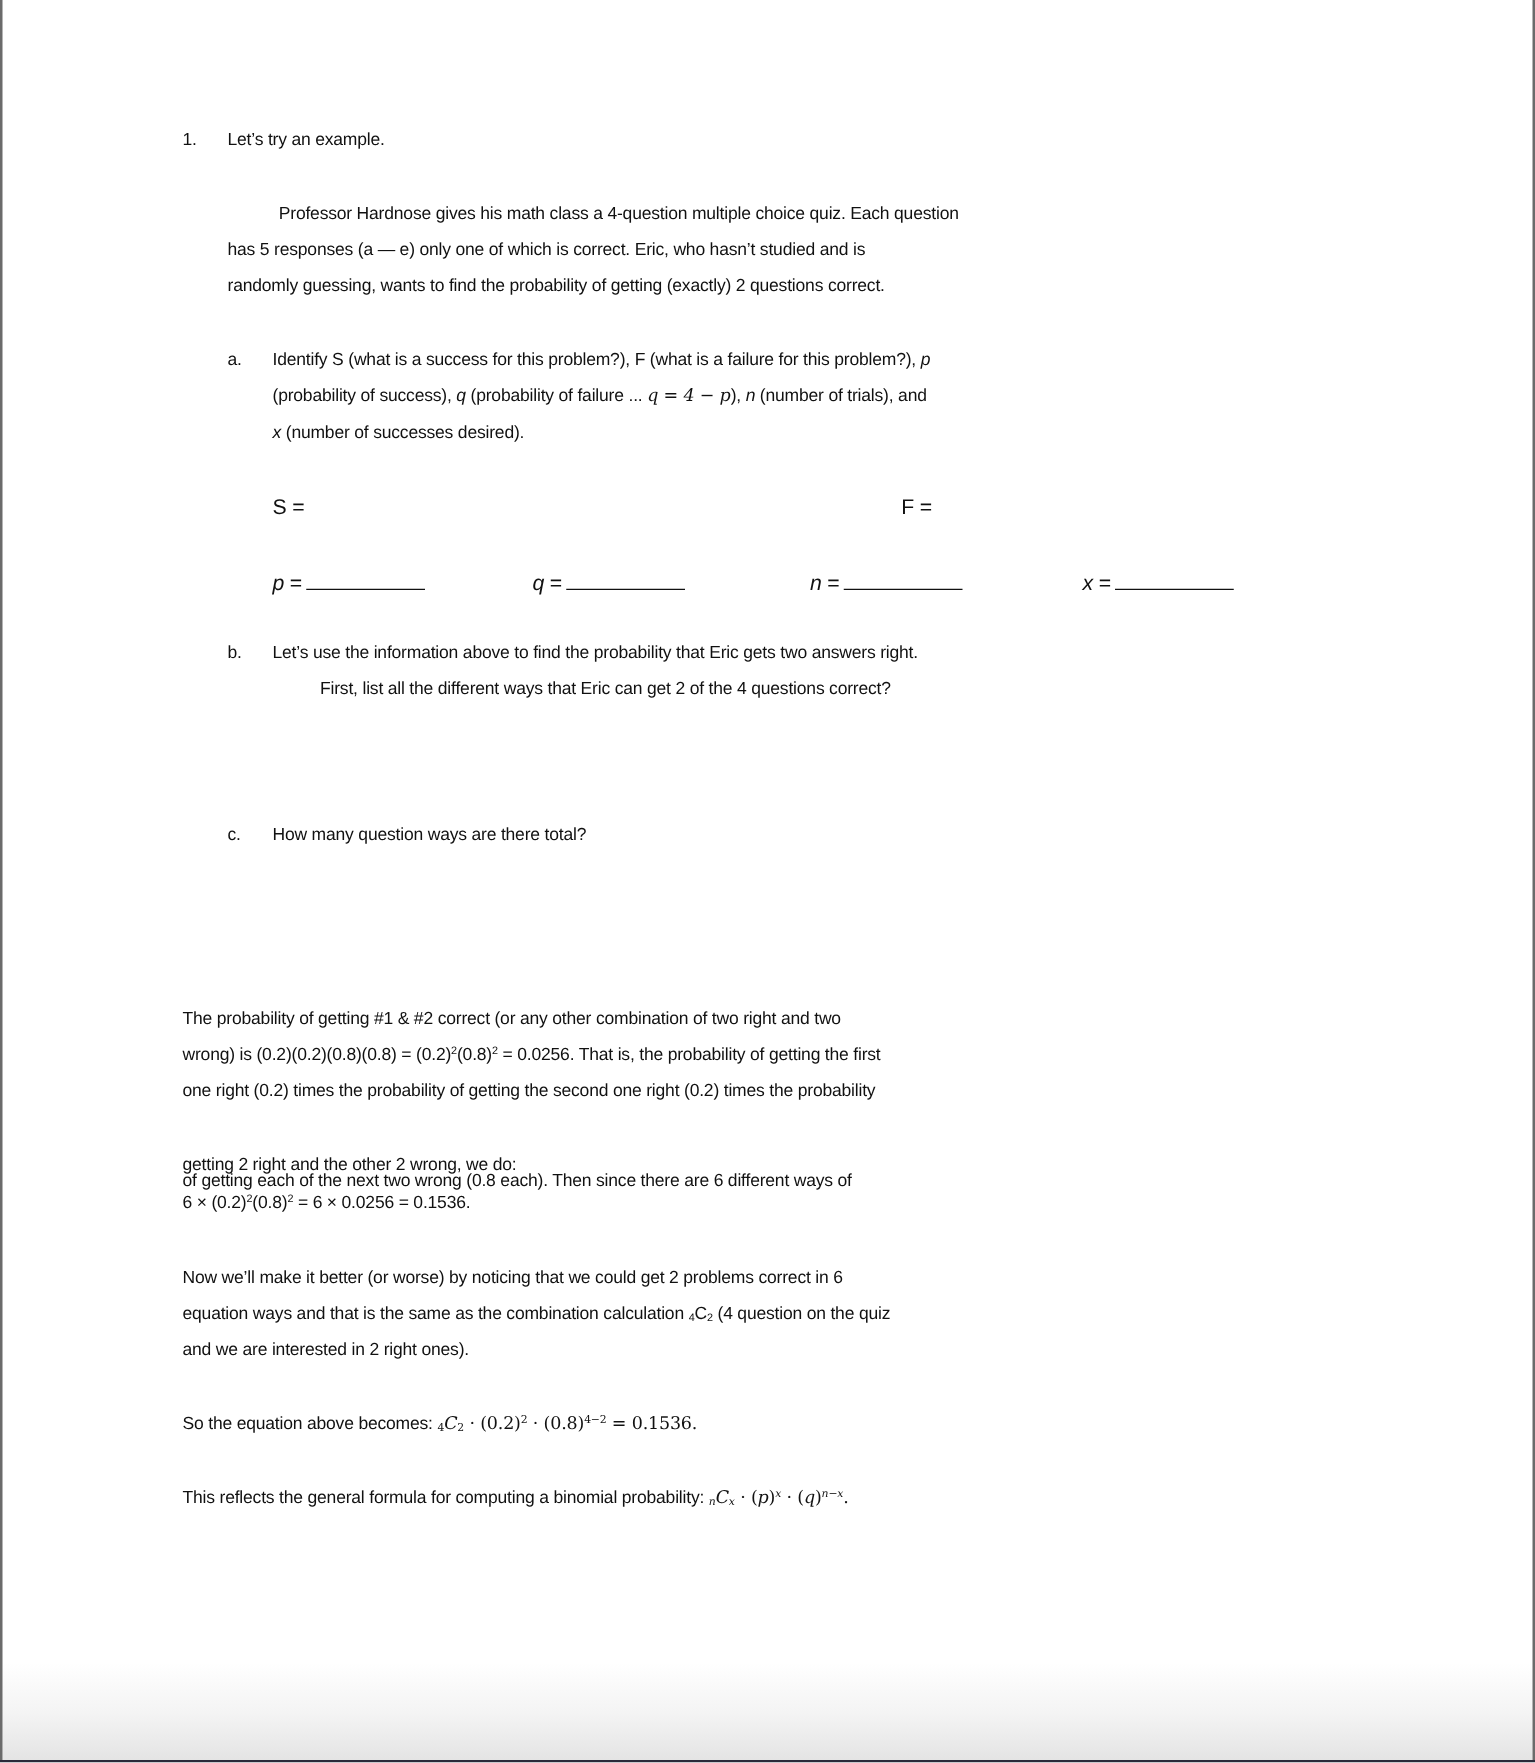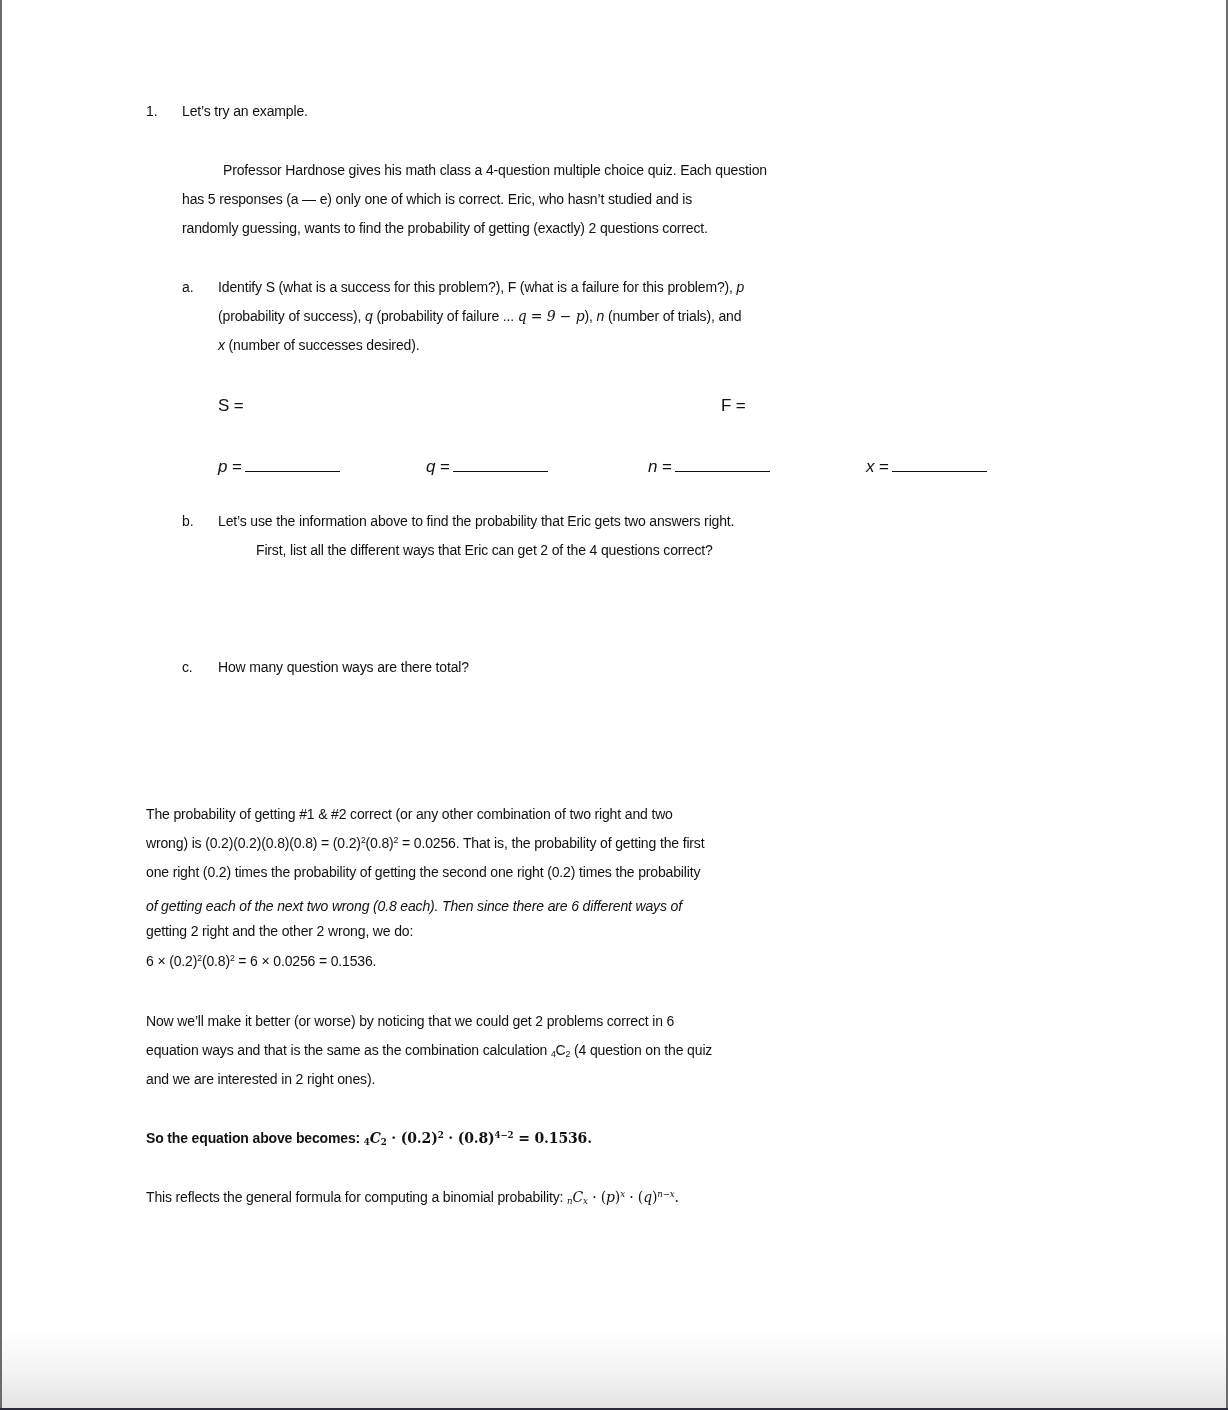--- a/index.html
+++ b/index.html
@@ -65,21 +65,21 @@
 </div>
 
 <div class="t" style="left:182px; top:156px;margin-left:41px;">Professor Hardnose gives his math class a 4-question multiple choice quiz.  Each question</div>
 <div class="t" style="left:182px; top:185px;">has 5 responses (a — e) only one of which is correct.  Eric, who hasn’t studied and is</div>
 <div class="t" style="left:182px; top:214px;">randomly guessing, wants to find the probability of getting (exactly) 2 questions correct.</div>
 
 <div class="t" style="left:182px; top:273px;">
   <span class="marker">a.</span><span>Identify S (what is a success for this problem?), F (what is a failure for this problem?), </span><span class="i">p</span>
 </div>
 <div class="t" style="left:218px; top:302px;">
-  <span>(probability of success), </span><span class="i">q</span><span> (probability of failure ... </span><span class="m">q = 9 − p</span><span>), </span><span class="i">n</span><span> (number of trials), and</span>
+  <span>(probability of success), </span><span class="i">q</span><span> (probability of failure ... </span><span class="m">q = 4 − p</span><span>), </span><span class="i">n</span><span> (number of trials), and</span>
 </div>
 <div class="t" style="left:218px; top:331px;">
   <span class="i">x</span><span> (number of successes desired).</span>
 </div>
 
 <div class="t sm" style="left:218px; top:391px;">S =</div>
 <div class="t sm" style="left:721px; top:391px;">F =</div>
 
 <div class="t sm" style="left:218px; top:452px;">
   <span class="i">p</span><span> =</span><span class="blank"></span>
@@ -105,31 +105,31 @@
   <span class="marker">c.</span><span>How many question ways are there total?</span>
 </div>
 
 <div style="position:absolute; left:218px; top:690px; width:850px; height:100px;"></div>
 
 <div class="t" style="left:146px; top:800px;">The probability of getting #1 &amp; #2 correct (or any other combination of two right and two</div>
 <div class="t" style="left:146px; top:829px;">
   <span>wrong) is (0.2)(0.2)(0.8)(0.8) = (0.2)</span><sup>2</sup><span>(0.8)</span><sup>2</sup><span> = 0.0256.  That is, the probability of getting the first</span>
 </div>
 <div class="t" style="left:146px; top:858px;">one right (0.2) times the probability of getting the second one right (0.2) times the probability</div>
-<div class="t" style="left:146px; top:892px;font-style:italic;">of getting each of the next two wrong (0.8 each).  Then since there are 6 different ways of</div>
+<div class="t" style="left:146px; top:930px;">of getting each of the next two wrong (0.8 each).  Then since there are 6 different ways of</div>
 <div class="t" style="left:146px; top:917px;">getting 2 right and the other 2 wrong, we do:</div>
 <div class="t" style="left:146px; top:947px;">
   <span>6 × (0.2)</span><sup>2</sup><span>(0.8)</span><sup>2</sup><span> = 6 × 0.0256 = 0.1536.</span>
 </div>
 
 <div class="t" style="left:146px; top:1007px;">Now we’ll make it better (or worse) by noticing that we could get 2 problems correct in 6</div>
 <div class="t" style="left:146px; top:1036px;">
   <span>equation ways and that is the same as the combination calculation </span><sub>4</sub><span>C</span><sub>2</sub><span> (4 question on the quiz</span>
 </div>
 <div class="t" style="left:146px; top:1065px;">and we are interested in 2 right ones).</div>
 
-<div class="t" style="left:146px; top:1124px;font-weight:bold;">
+<div class="t" style="left:146px; top:1124px;">
   <span>So the equation above becomes: </span><span class="mr"><sub>4</sub><span class="m">C</span><sub>2</sub><span> · (0.2)</span><sup>2</sup><span> · (0.8)</span><sup>4−2</sup><span> = 0.1536.</span></span>
 </div>
 
 <div class="t" style="left:146px; top:1183px;text-align:center;">
   <span>This reflects the general formula for computing a binomial probability:  </span><span class="m"><sub>n</sub><span>C</span><sub>x</sub><span class="mr" style="font-style:normal"> · (</span><span>p</span><span class="mr" style="font-style:normal">)</span><sup>x</sup><span class="mr" style="font-style:normal"> · (</span><span>q</span><span class="mr" style="font-style:normal">)</span><sup>n−x</sup><span class="mr" style="font-style:normal">.</span></span>
 </div>
 
 </body></html>

